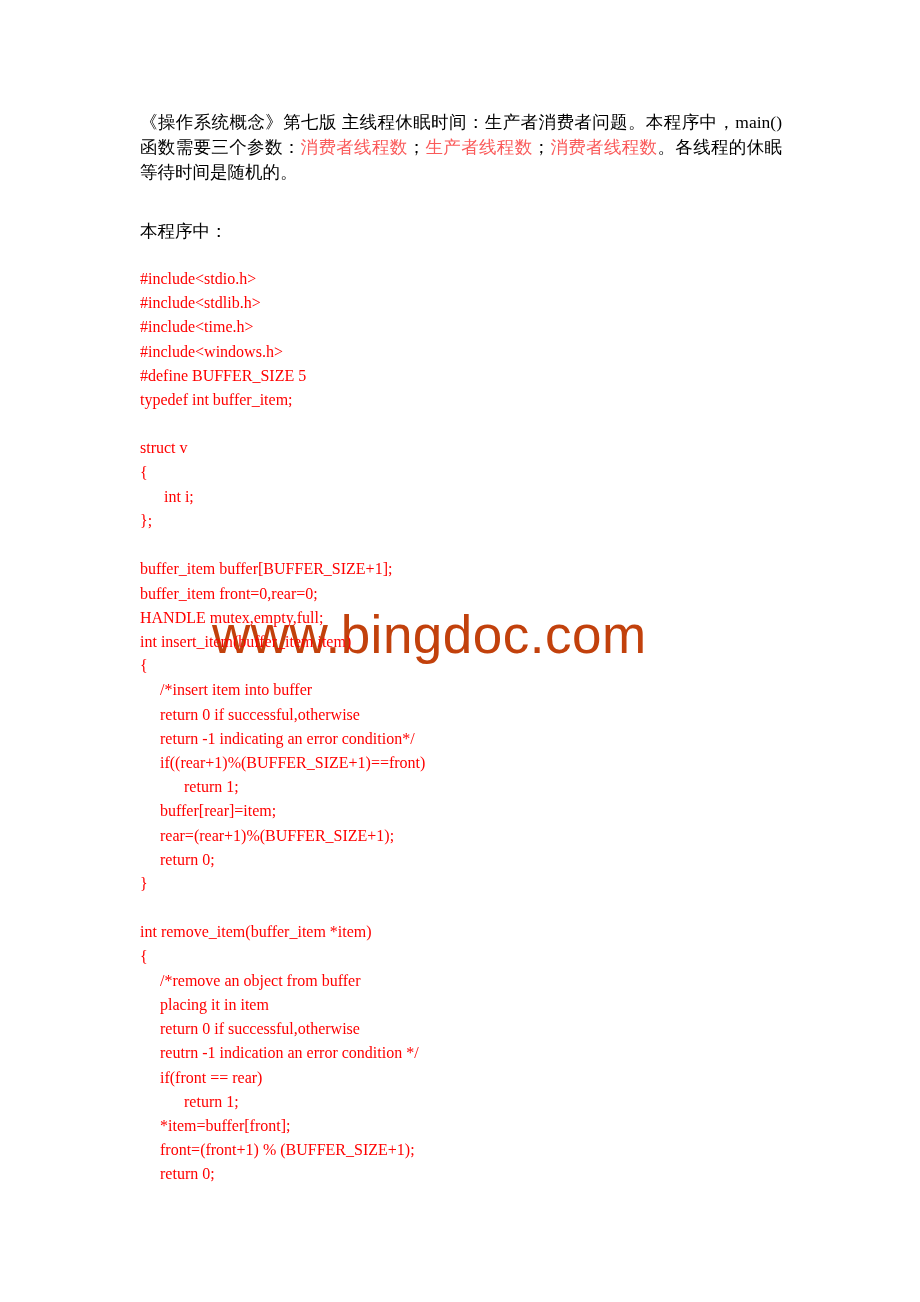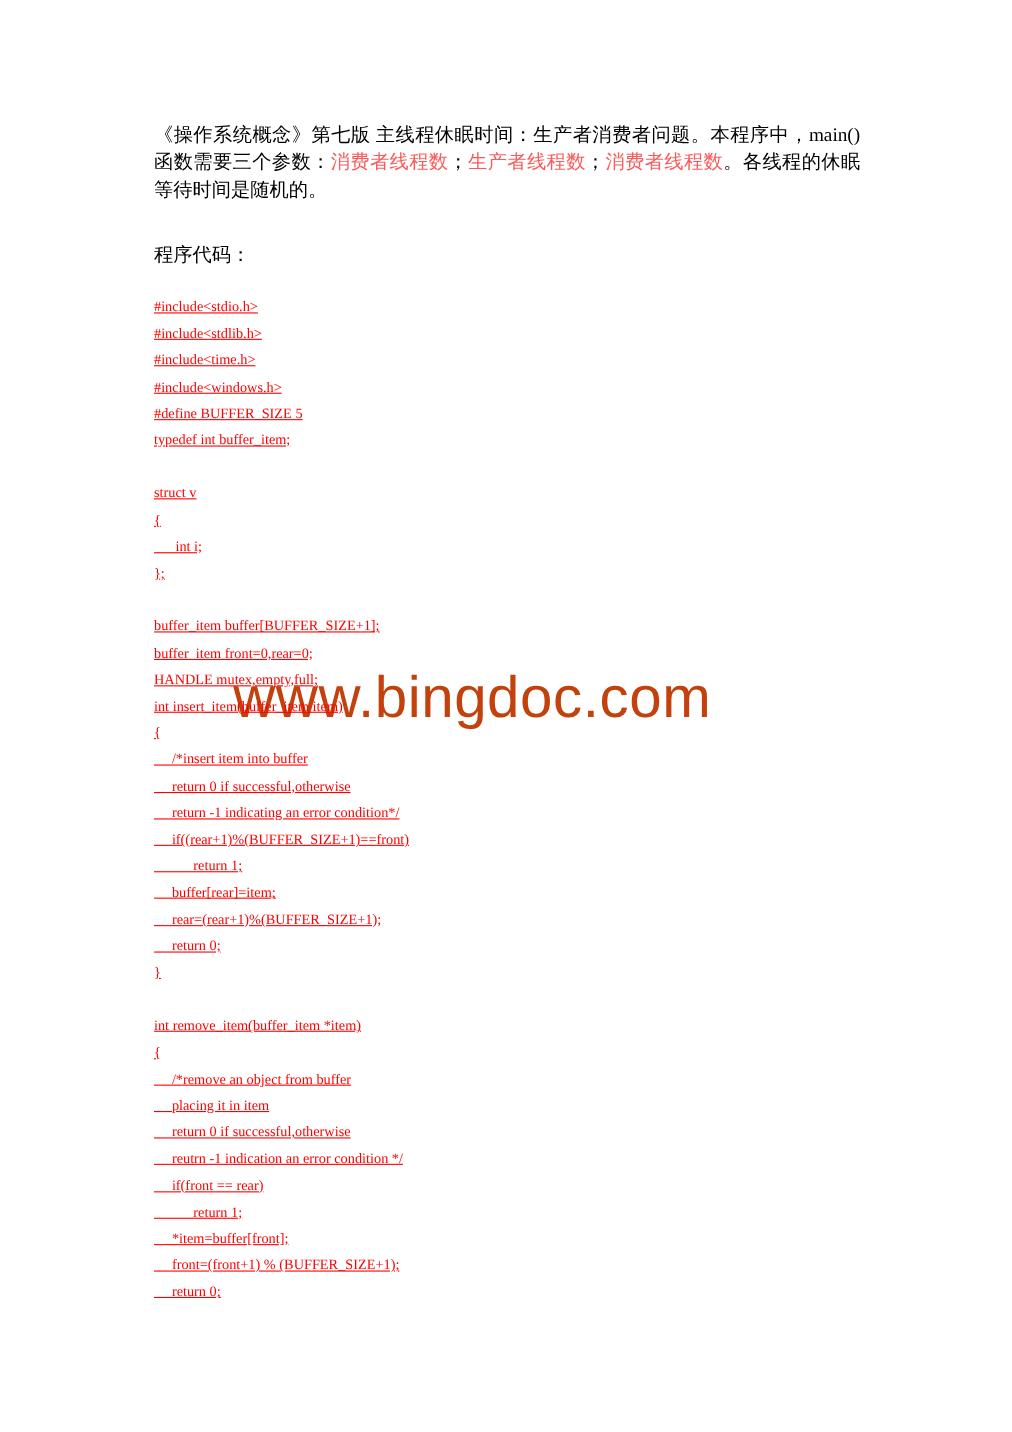--- a/index.html
+++ b/index.html
@@ -57,25 +57,24 @@
   }
 
   .section-label {
     font-size: 17.5px;
     line-height: 24px;
     margin-top: 34px;
   }
 
   .code {
     margin-top: 24px;
-    font-size: 13px;
+    font-size: 16px;
     line-height: 24.2px;
     color: #ff0000;
     white-space: pre;
-    text-decoration: underline;
   }
   .code .ln {
     display: block;
     min-height: 24.2px;
     white-space: pre;
   }
   .code .blank {
     display: block;
     height: 24.2px;
   }
@@ -84,18 +83,18 @@
 <body>
 
 <div class="page">
 
   <div class="watermark">www.bingdoc.com</div>
 
   <div class="content">
 
     <p class="intro"><span>《操作系统概念》第七版 主线程休眠时间：生产者消费者问题。本程序中，main()函数需要三个参数：</span><span class="red">消费者线程数</span><span>；</span><span class="red">生产者线程数</span><span>；</span><span class="red">消费者线程数</span><span>。各线程的休眠等待时间是随机的。</span></p>
 
-    <div class="section-label">程序代码：</div>
+    <div class="section-label">本程序中：</div>
 
     <div class="code"><span class="ln">#include&lt;stdio.h&gt;</span><span class="ln">#include&lt;stdlib.h&gt;</span><span class="ln">#include&lt;time.h&gt;</span><span class="ln">#include&lt;windows.h&gt;</span><span class="ln">#define BUFFER_SIZE 5</span><span class="ln">typedef int buffer_item;</span><span class="blank"></span><span class="ln">struct v</span><span class="ln">{</span><span class="ln">      int i;</span><span class="ln">};</span><span class="blank"></span><span class="ln">buffer_item buffer[BUFFER_SIZE+1];</span><span class="ln">buffer_item front=0,rear=0;</span><span class="ln">HANDLE mutex,empty,full;</span><span class="ln">int insert_item(buffer_item item)</span><span class="ln">{</span><span class="ln">     /*insert item into buffer</span><span class="ln">     return 0 if successful,otherwise</span><span class="ln">     return -1 indicating an error condition*/</span><span class="ln">     if((rear+1)%(BUFFER_SIZE+1)==front)</span><span class="ln">           return 1;</span><span class="ln">     buffer[rear]=item;</span><span class="ln">     rear=(rear+1)%(BUFFER_SIZE+1);</span><span class="ln">     return 0;</span><span class="ln">}</span><span class="blank"></span><span class="ln">int remove_item(buffer_item *item)</span><span class="ln">{</span><span class="ln">     /*remove an object from buffer</span><span class="ln">     placing it in item</span><span class="ln">     return 0 if successful,otherwise</span><span class="ln">     reutrn -1 indication an error condition */</span><span class="ln">     if(front == rear)</span><span class="ln">           return 1;</span><span class="ln">     *item=buffer[front];</span><span class="ln">     front=(front+1) % (BUFFER_SIZE+1);</span><span class="ln">     return 0;</span></div>
 
   </div>
 </div>
 
 </body></html>

